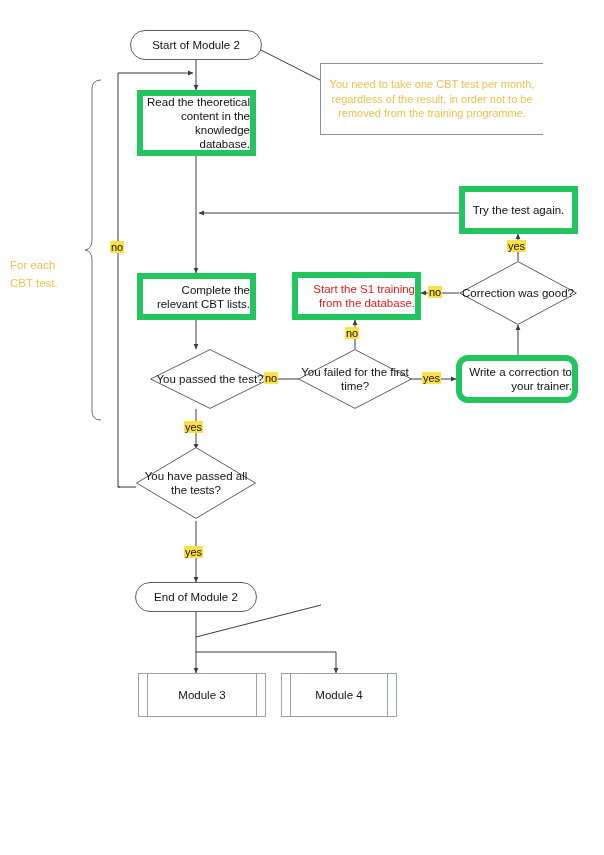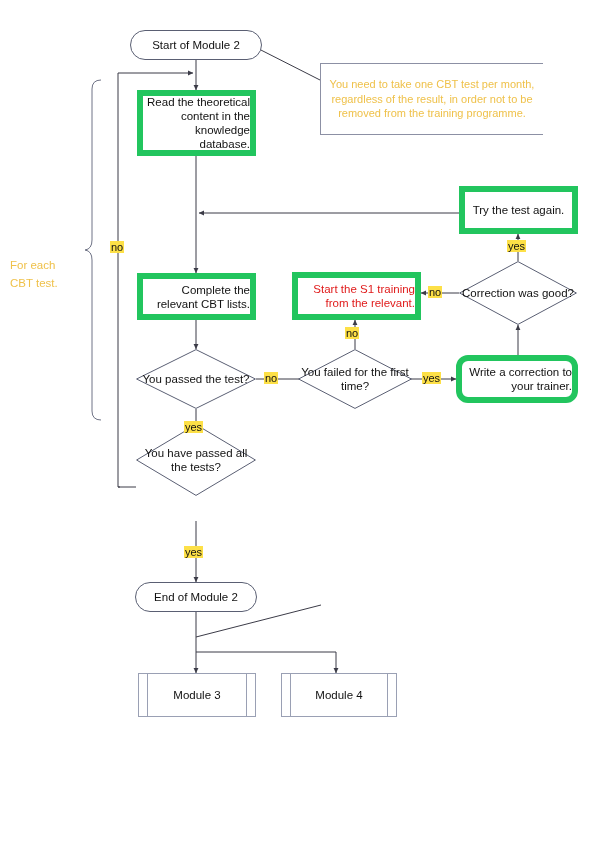--- a/index.html
+++ b/index.html
@@ -177,60 +177,60 @@
 
   <div class="node process" style="left:459px; top:186px; width:119px; height:48px;">
     <span>Try the test again.</span>
   </div>
 
   <div class="node process" style="left:137px; top:273px; width:119px; height:47px;">
     <span>Complete the relevant CBT lists.</span>
   </div>
 
   <div class="node process process-red" style="left:292px; top:272px; width:129px; height:48px;">
-    <span>Start the S1 training from the relevant.</span>
+    <span>Start the S1 training from the database.</span>
   </div>
 
   <div class="node process" style="left:456px; top:355px; width:122px; height:48px;border-radius:12px;">
     <span>Write a correction to your trainer.</span>
   </div>
 
   <div class="decision-wrap" style="left:459px; top:261px; width:118px; height:64px;">
     <svg width="118" height="64" viewBox="0 0 118 64" xmlns="http://www.w3.org/2000/svg">
       <polygon points="59,0.6 117.4,32 59,63.4 0.6,32" fill="#ffffff" stroke="#5a5f73" stroke-width="1"></polygon>
     </svg>
     <div class="decision-label">Correction was good?</div>
   </div>
 
-  <div class="decision-wrap" style="left:136px; top:349px; width:120px; height:60px;">
+  <div class="decision-wrap" style="left:150px; top:349px; width:120px; height:60px;">
     <svg width="120" height="60" viewBox="0 0 120 60" xmlns="http://www.w3.org/2000/svg">
       <polygon points="60,0.6 119.4,30 60,59.4 0.6,30" fill="#ffffff" stroke="#5a5f73" stroke-width="1"></polygon>
     </svg>
     <div class="decision-label">You passed the test?</div>
   </div>
 
   <div class="decision-wrap" style="left:298px; top:349px; width:114px; height:60px;">
     <svg width="114" height="60" viewBox="0 0 114 60" xmlns="http://www.w3.org/2000/svg">
       <polygon points="57,0.6 113.4,30 57,59.4 0.6,30" fill="#ffffff" stroke="#5a5f73" stroke-width="1"></polygon>
     </svg>
     <div class="decision-label">You failed for the first time?</div>
   </div>
 
-  <div class="decision-wrap" style="left:136px; top:424px; width:120px; height:72px;">
+  <div class="decision-wrap" style="left:136px; top:447px; width:120px; height:72px;">
     <svg width="120" height="72" viewBox="0 0 120 72" xmlns="http://www.w3.org/2000/svg">
       <polygon points="60,0.6 119.4,36 60,71.4 0.6,36" fill="#ffffff" stroke="#5a5f73" stroke-width="1"></polygon>
     </svg>
     <div class="decision-label">You have passed all the tests?</div>
   </div>
 
   <div class="node terminator" style="left:135px; top:582px; width:122px; height:30px;">
     <span>End of Module 2</span>
   </div>
 
-  <div class="node predefined" style="left:138px; top:673px; width:118px; height:44px; position:absolute;">
+  <div class="node predefined" style="left:138px; top:673px; width:128px; height:44px; position:absolute;">
     <span class="bar" style="left:8px;"></span>
     <span class="bar" style="right:8px;"></span>
     <span>Module 3</span>
   </div>
 
   <div class="node predefined" style="left:281px; top:673px; width:116px; height:44px; position:absolute;">
     <span class="bar" style="left:8px;"></span>
     <span class="bar" style="right:8px;"></span>
     <span>Module 4</span>
   </div>

